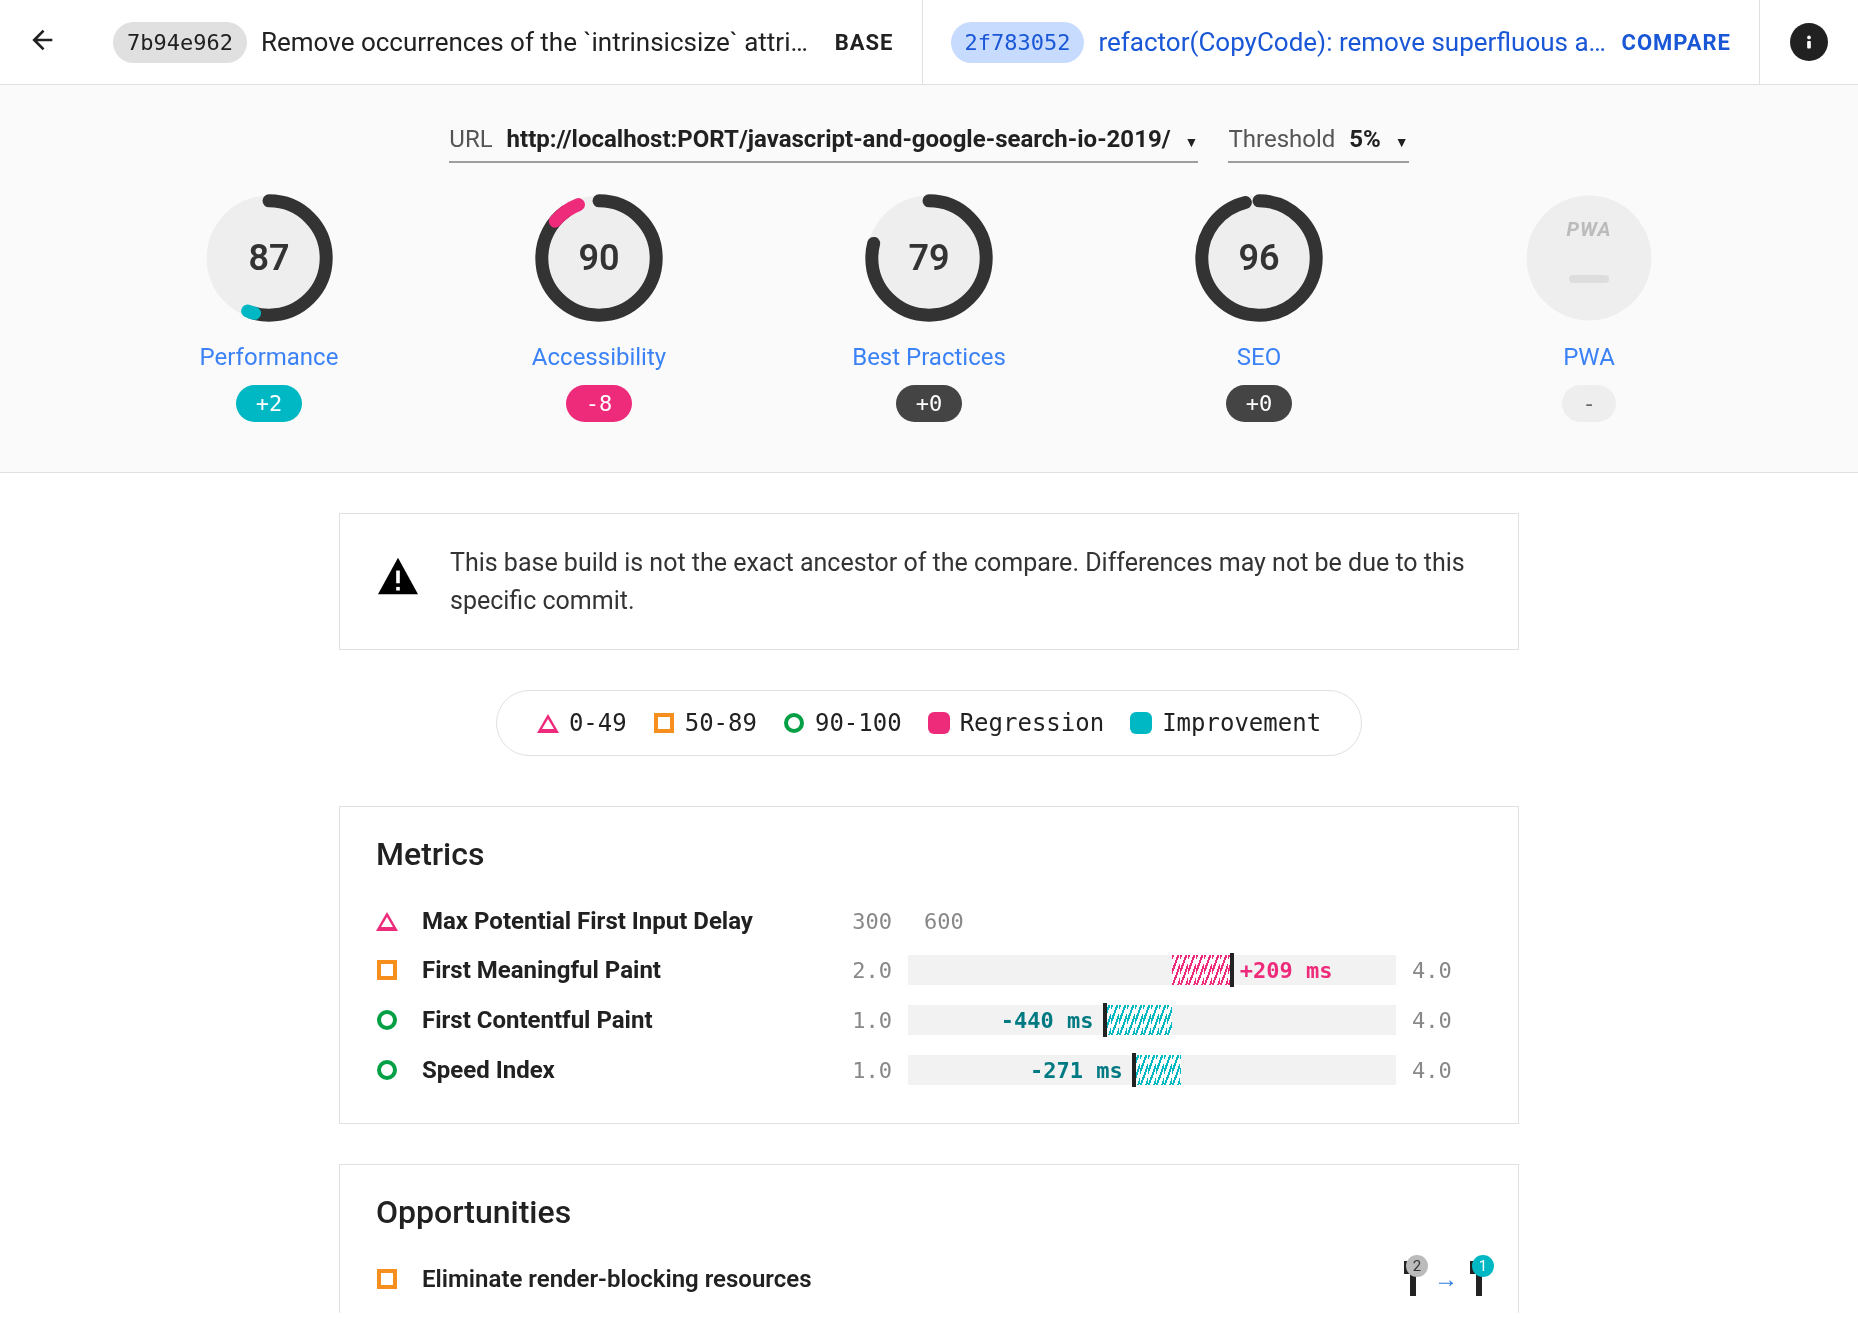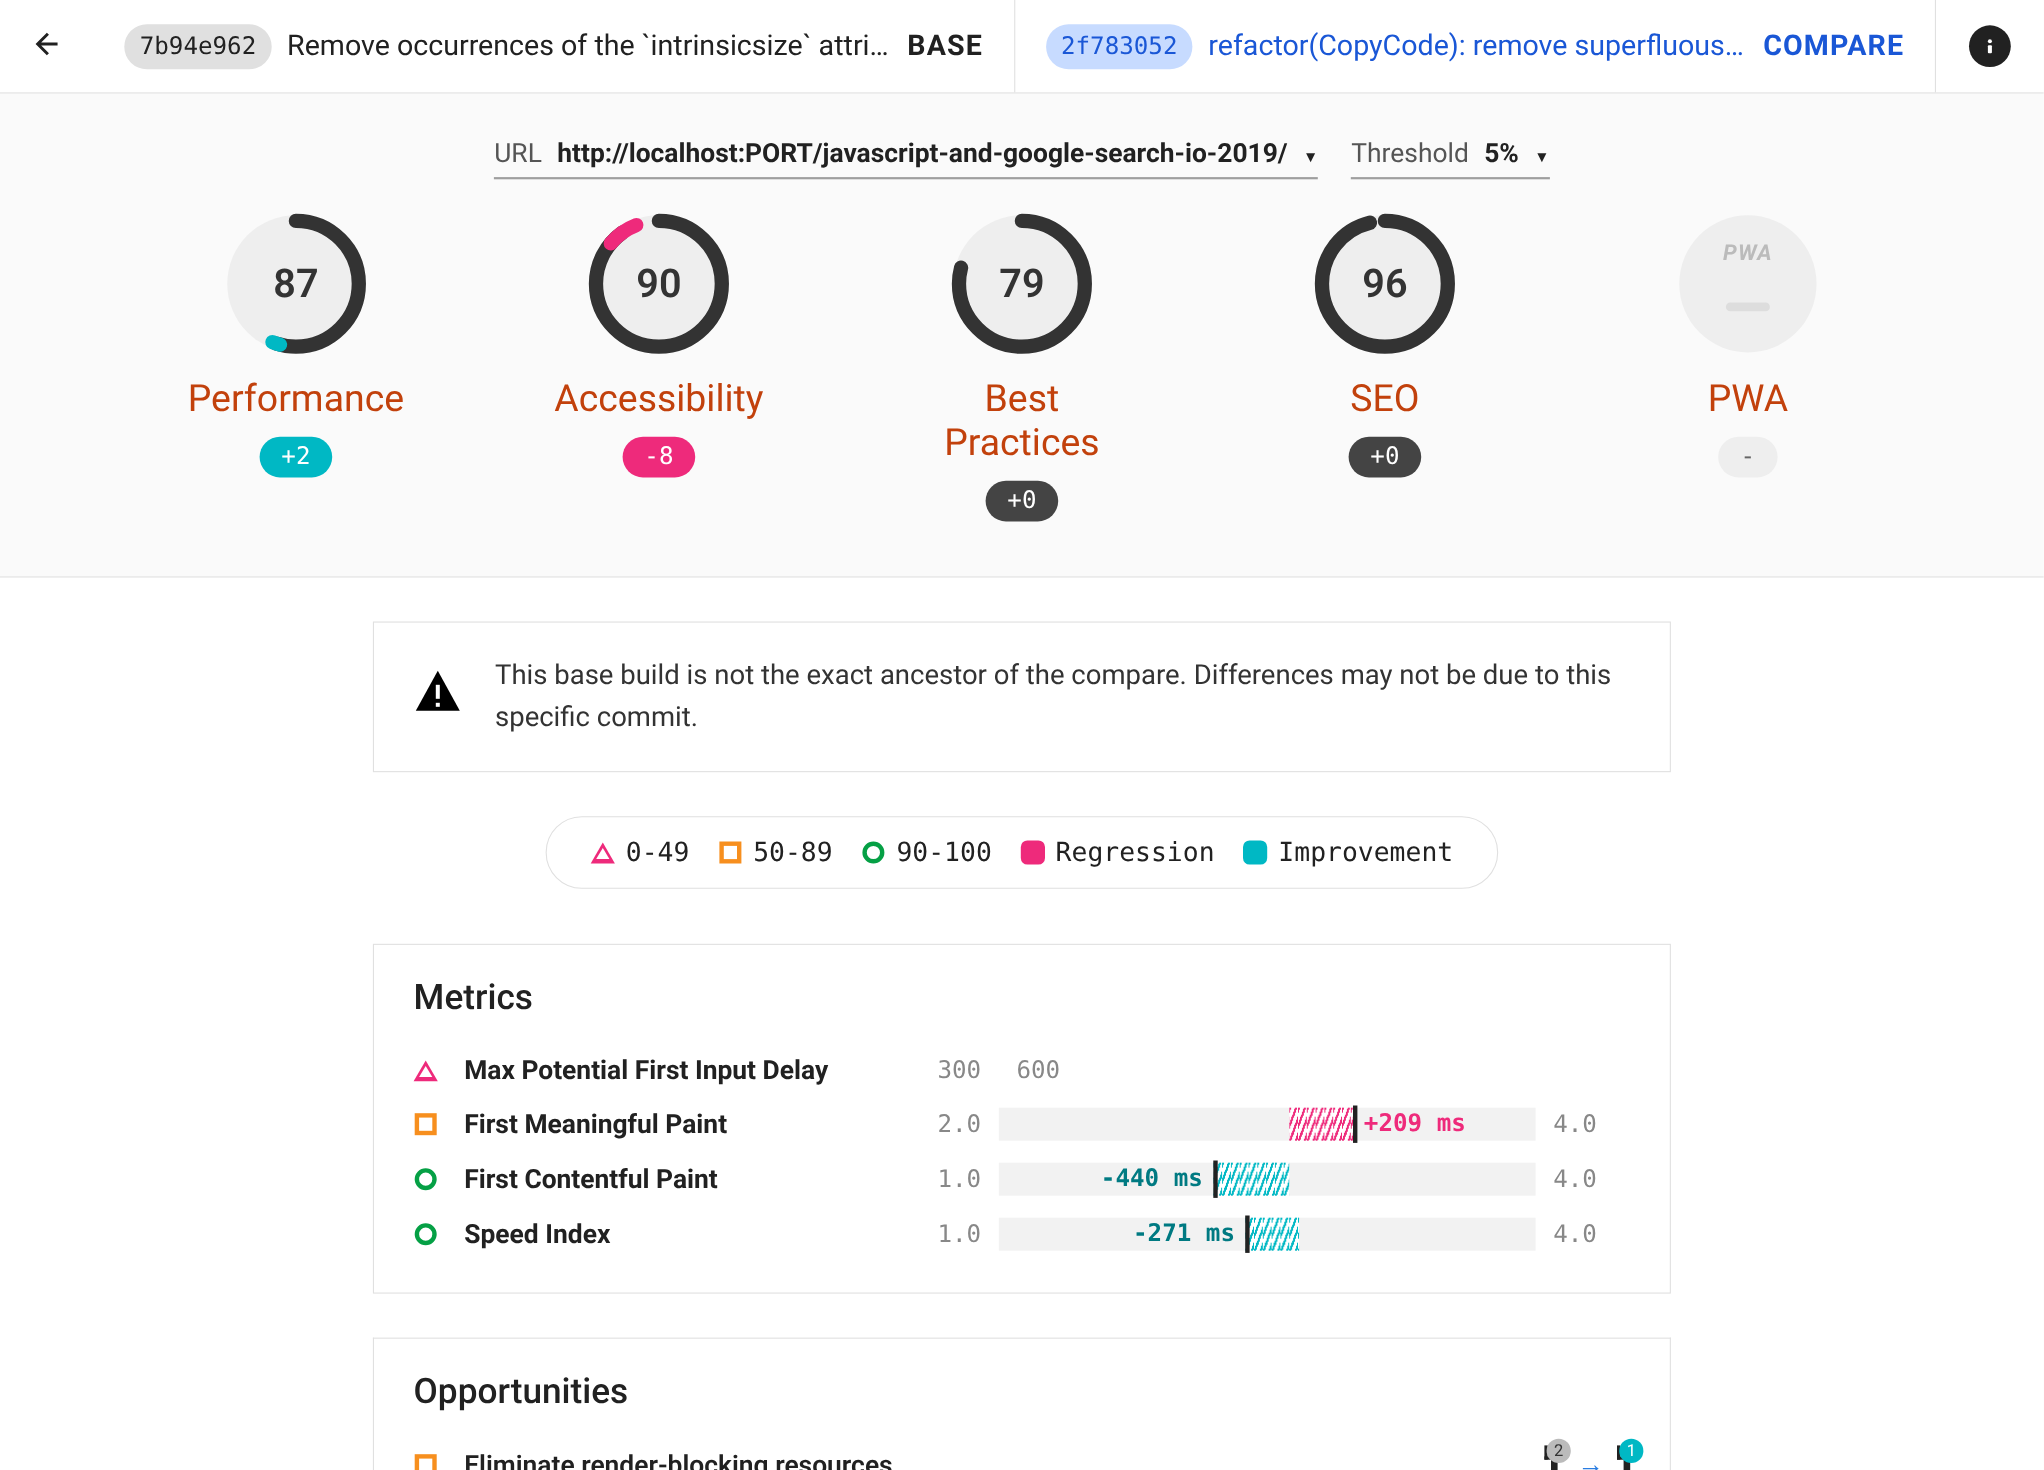--- a/index.html
+++ b/index.html
@@ -52,21 +52,21 @@
   .commit-msg {
     font-size: 26px;
     white-space: nowrap;
     overflow: hidden;
     text-overflow: ellipsis;
     min-width: 0;
     flex: 1;
   }
   .commit-msg.compare { color: #1a57d6; }
   .tag {
-    font-size: 26px;
+    font-size: 22px;
     font-weight: 700;
     letter-spacing: 1px;
     white-space: nowrap;
   }
   .tag.compare { color: #1a57d6; }
   .info-btn {
     width: 38px; height: 38px;
     border-radius: 50%;
     background: #212121;
     color: #fff;
@@ -114,21 +114,21 @@
   }
   .gauge .pwa-label {
     position: absolute; top:24px; left:0; width:100%;
     text-align:center; font-weight:700; color:#bbb; font-size:20px; font-style:italic;
     letter-spacing:1px;
   }
   .gauge .pwa-bar {
     position:absolute; bottom:40px; left:50%; transform:translateX(-50%);
     width:40px; height:8px; border-radius:4px; background:#ddd;
   }
-  .gauge .title { font-size: 34px; color:#c2410c; margin-bottom: 14px; }
+  .gauge .title { font-size: 24px; color:#3b82f6; margin-bottom: 14px; }
   .delta-pill {
     display:inline-block;
     font-family: "SFMono-Regular", Menlo, Consolas, monospace;
     color:#fff;
     padding:6px 20px;
     border-radius: 20px;
     font-size: 22px;
     font-weight:500;
   }
   .delta-pill.teal { background:#00b8c4; }

